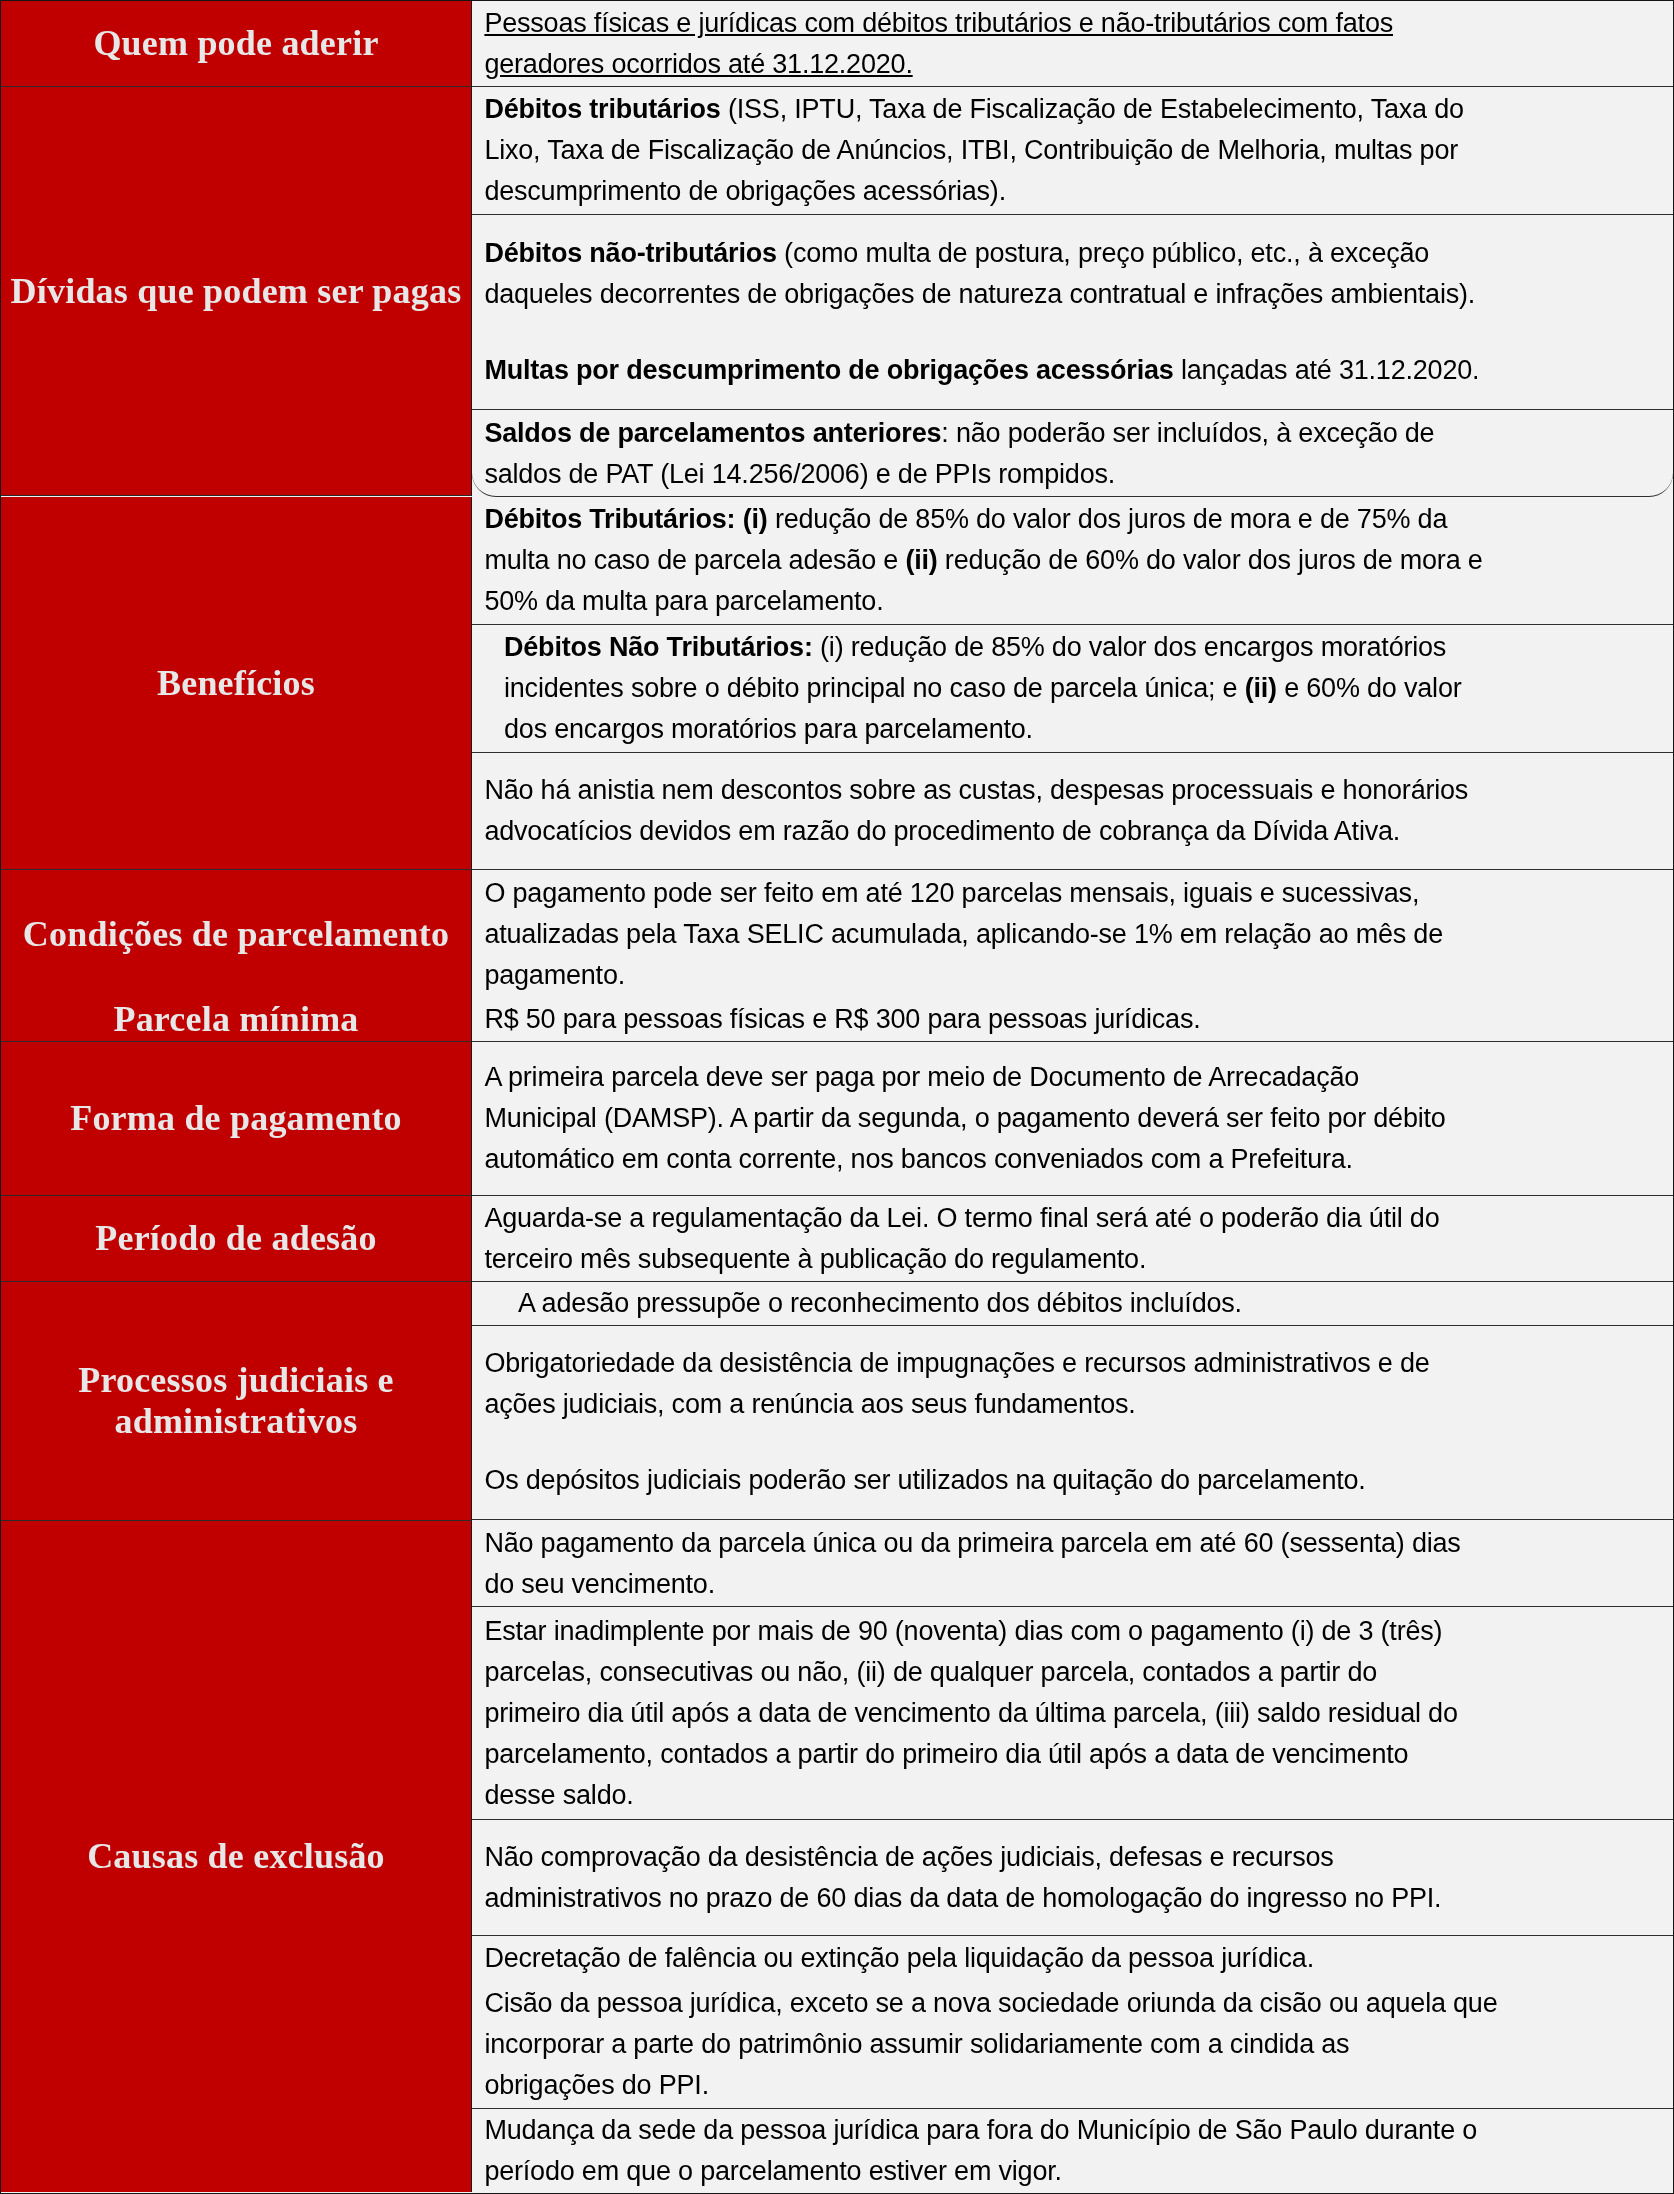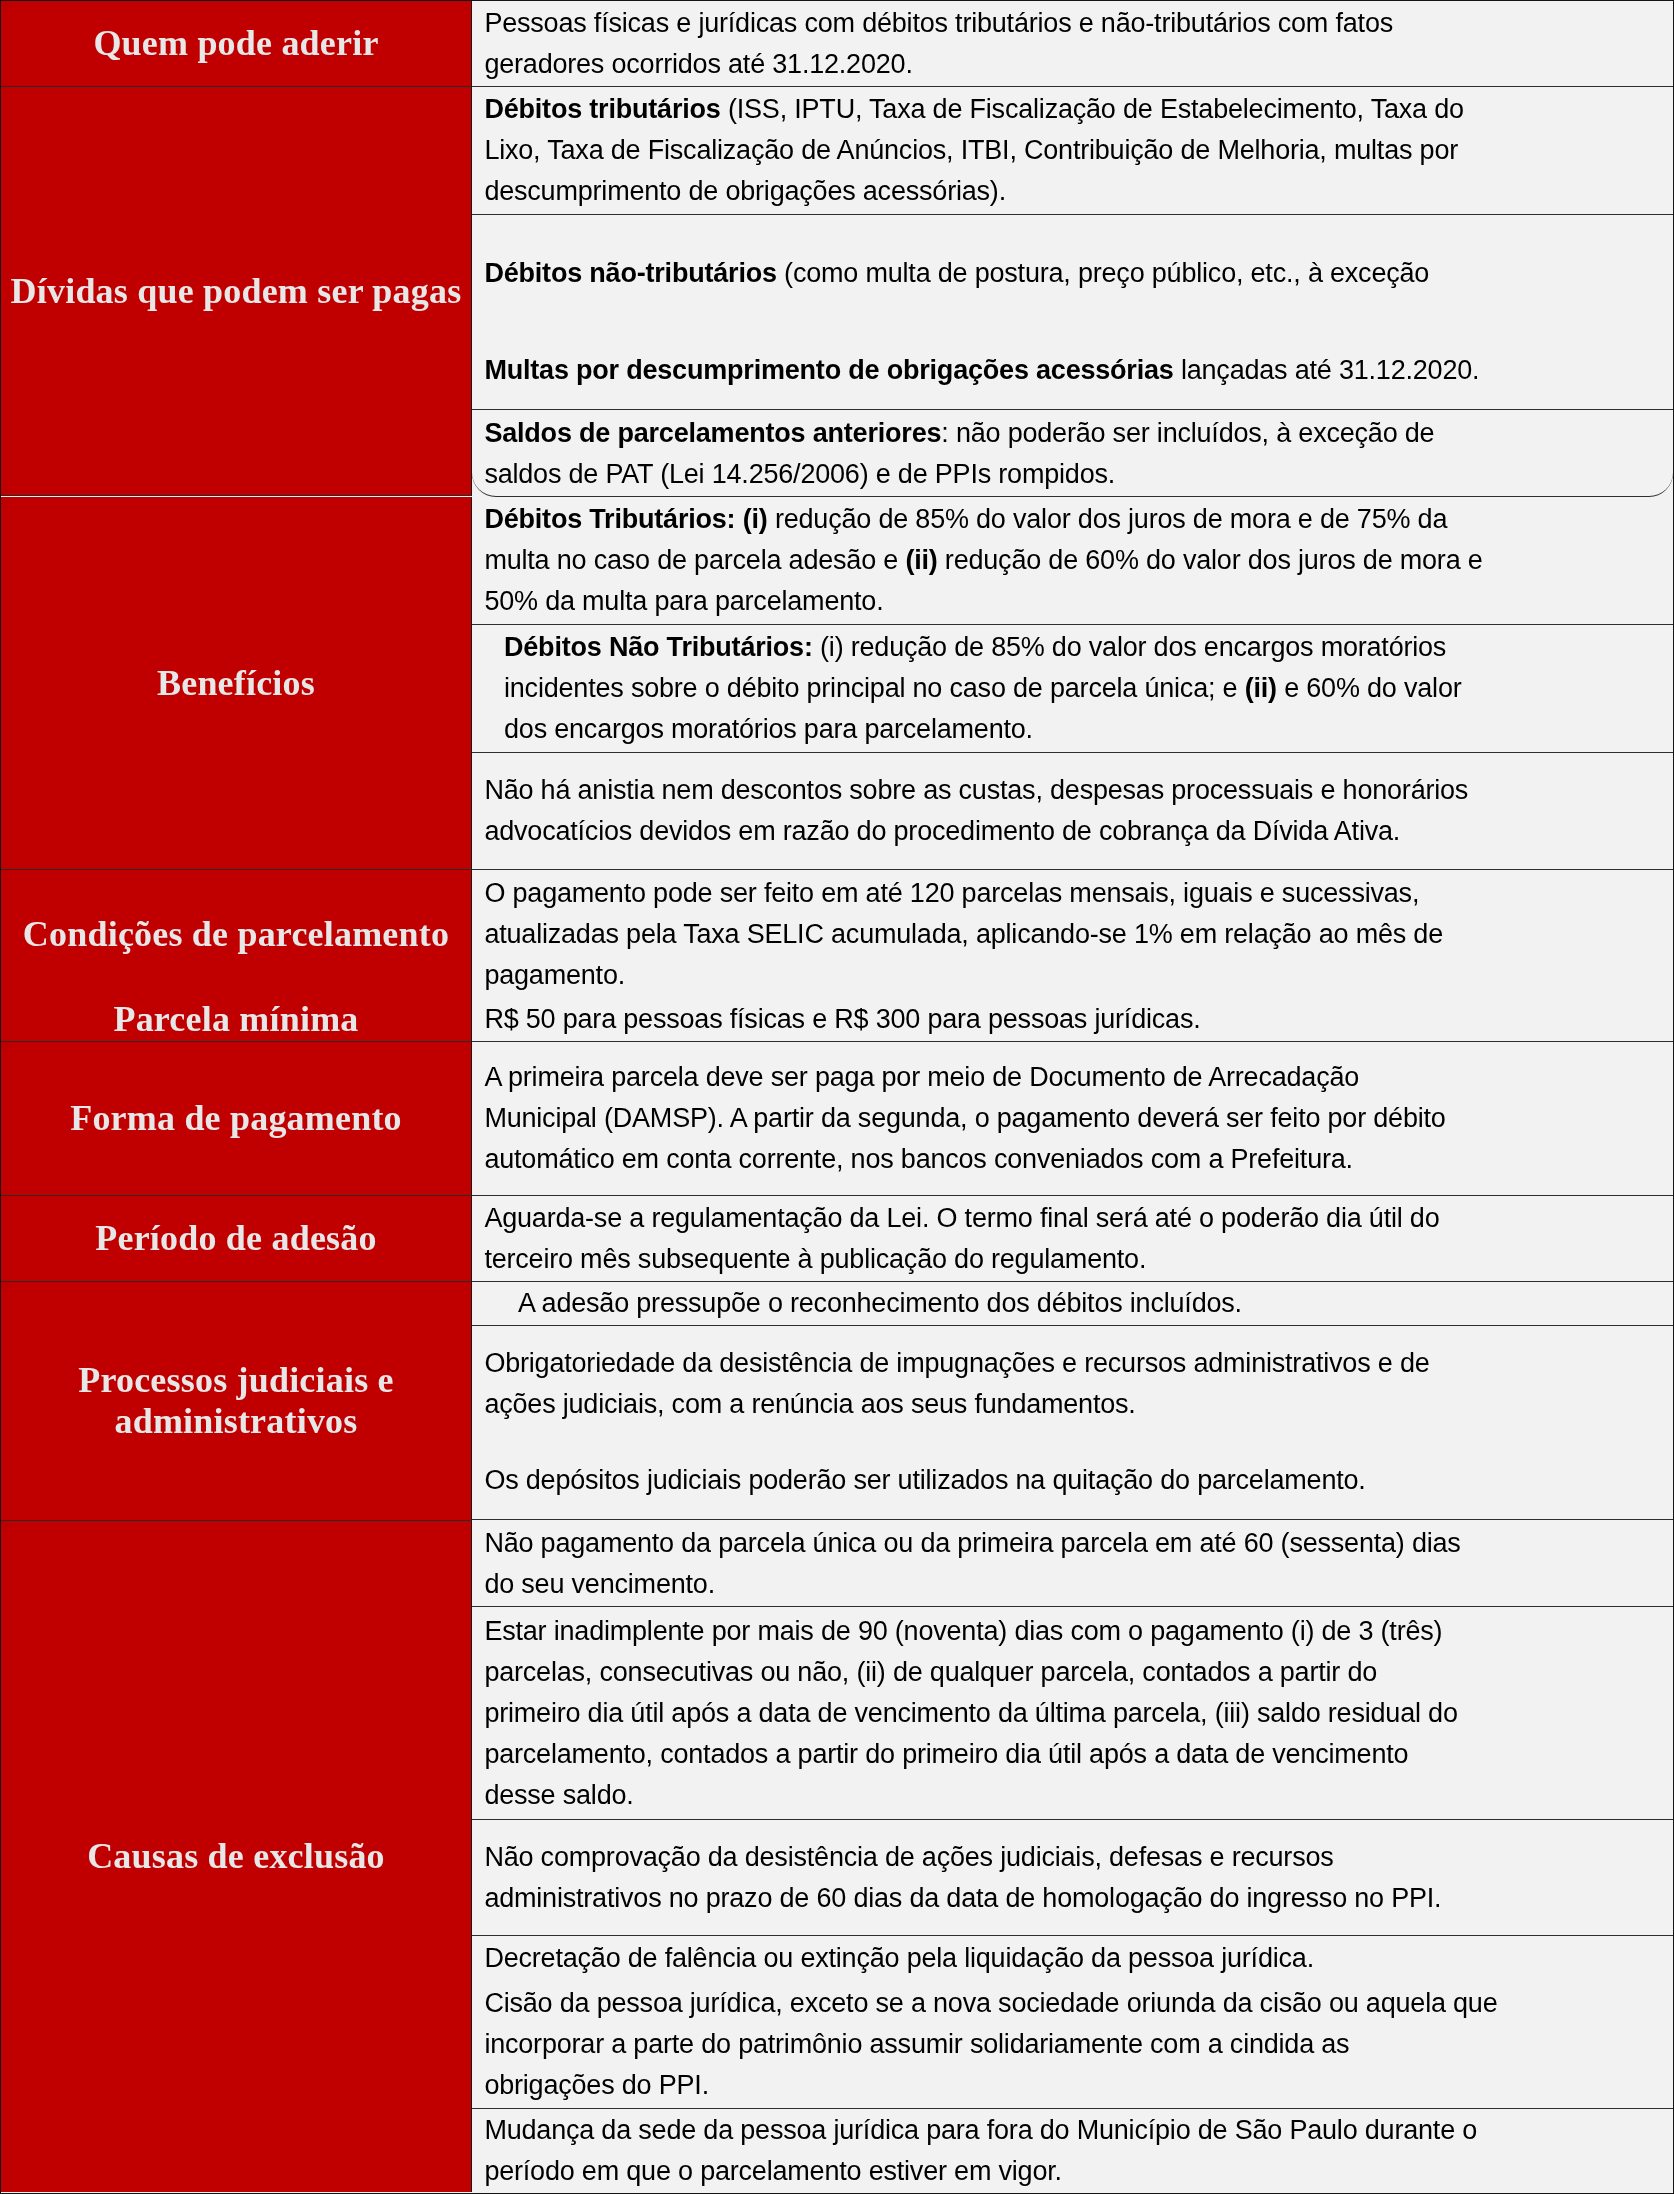--- a/index.html
+++ b/index.html
@@ -36,38 +36,39 @@
 </style>
 </head>
 <body>
 
 <div id="ppi-table">
     <div class="group" style="top: 0px; height: 86px;">
     <div class="label-cell">
       <div class="label-text">Quem pode aderir</div>
     </div>
     <div class="cells">
-        <div class="cell" style="top: 0px; height: 86px;">
+        <div class="cell" style="top: 0px; height: 86px; text-decoration: underline;">
           <div class="line"><span>Pessoas físicas e jurídicas com débitos tributários e não-tributários com fatos</span></div>
           <div class="line"><span>geradores ocorridos até 31.12.2020.</span></div>
         </div>
       </div>
   </div>
     <div class="group" style="top: 86px; height: 409px;">
     <div class="label-cell">
       <div class="label-text">Dívidas que podem ser pagas</div>
     </div>
     <div class="cells">
         <div class="cell" style="top: 0px; height: 128px;">
           <div class="line"><b>Débitos tributários</b><span> (ISS, IPTU, Taxa de Fiscalização de Estabelecimento, Taxa do</span></div>
           <div class="line"><span>Lixo, Taxa de Fiscalização de Anúncios, ITBI, Contribuição de Melhoria, multas por</span></div>
           <div class="line"><span>descumprimento de obrigações acessórias).</span></div>
         </div>
         <div class="cell" style="top: 128px; height: 118px;">
           <div class="line"><b>Débitos não-tributários</b><span> (como multa de postura, preço público, etc., à exceção</span></div>
+          <div class="line"><span>daqueles decorrentes de obrigações de natureza contratual e infrações ambientais).</span></div>
         </div>
         <div class="cell" style="top: 245px; height: 78px;">
           <div class="line"><b>Multas por descumprimento de obrigações acessórias</b><span> lançadas até 31.12.2020.</span></div>
         </div>
         <div class="cell" style="top: 324px; height: 86px; border-radius: 24px;">
           <div class="line"><b>Saldos de parcelamentos anteriores</b><span>: não poderão ser incluídos, à exceção de</span></div>
           <div class="line"><span>saldos de PAT (Lei 14.256/2006) e de PPIs rompidos.</span></div>
         </div>
       </div>
   </div>

